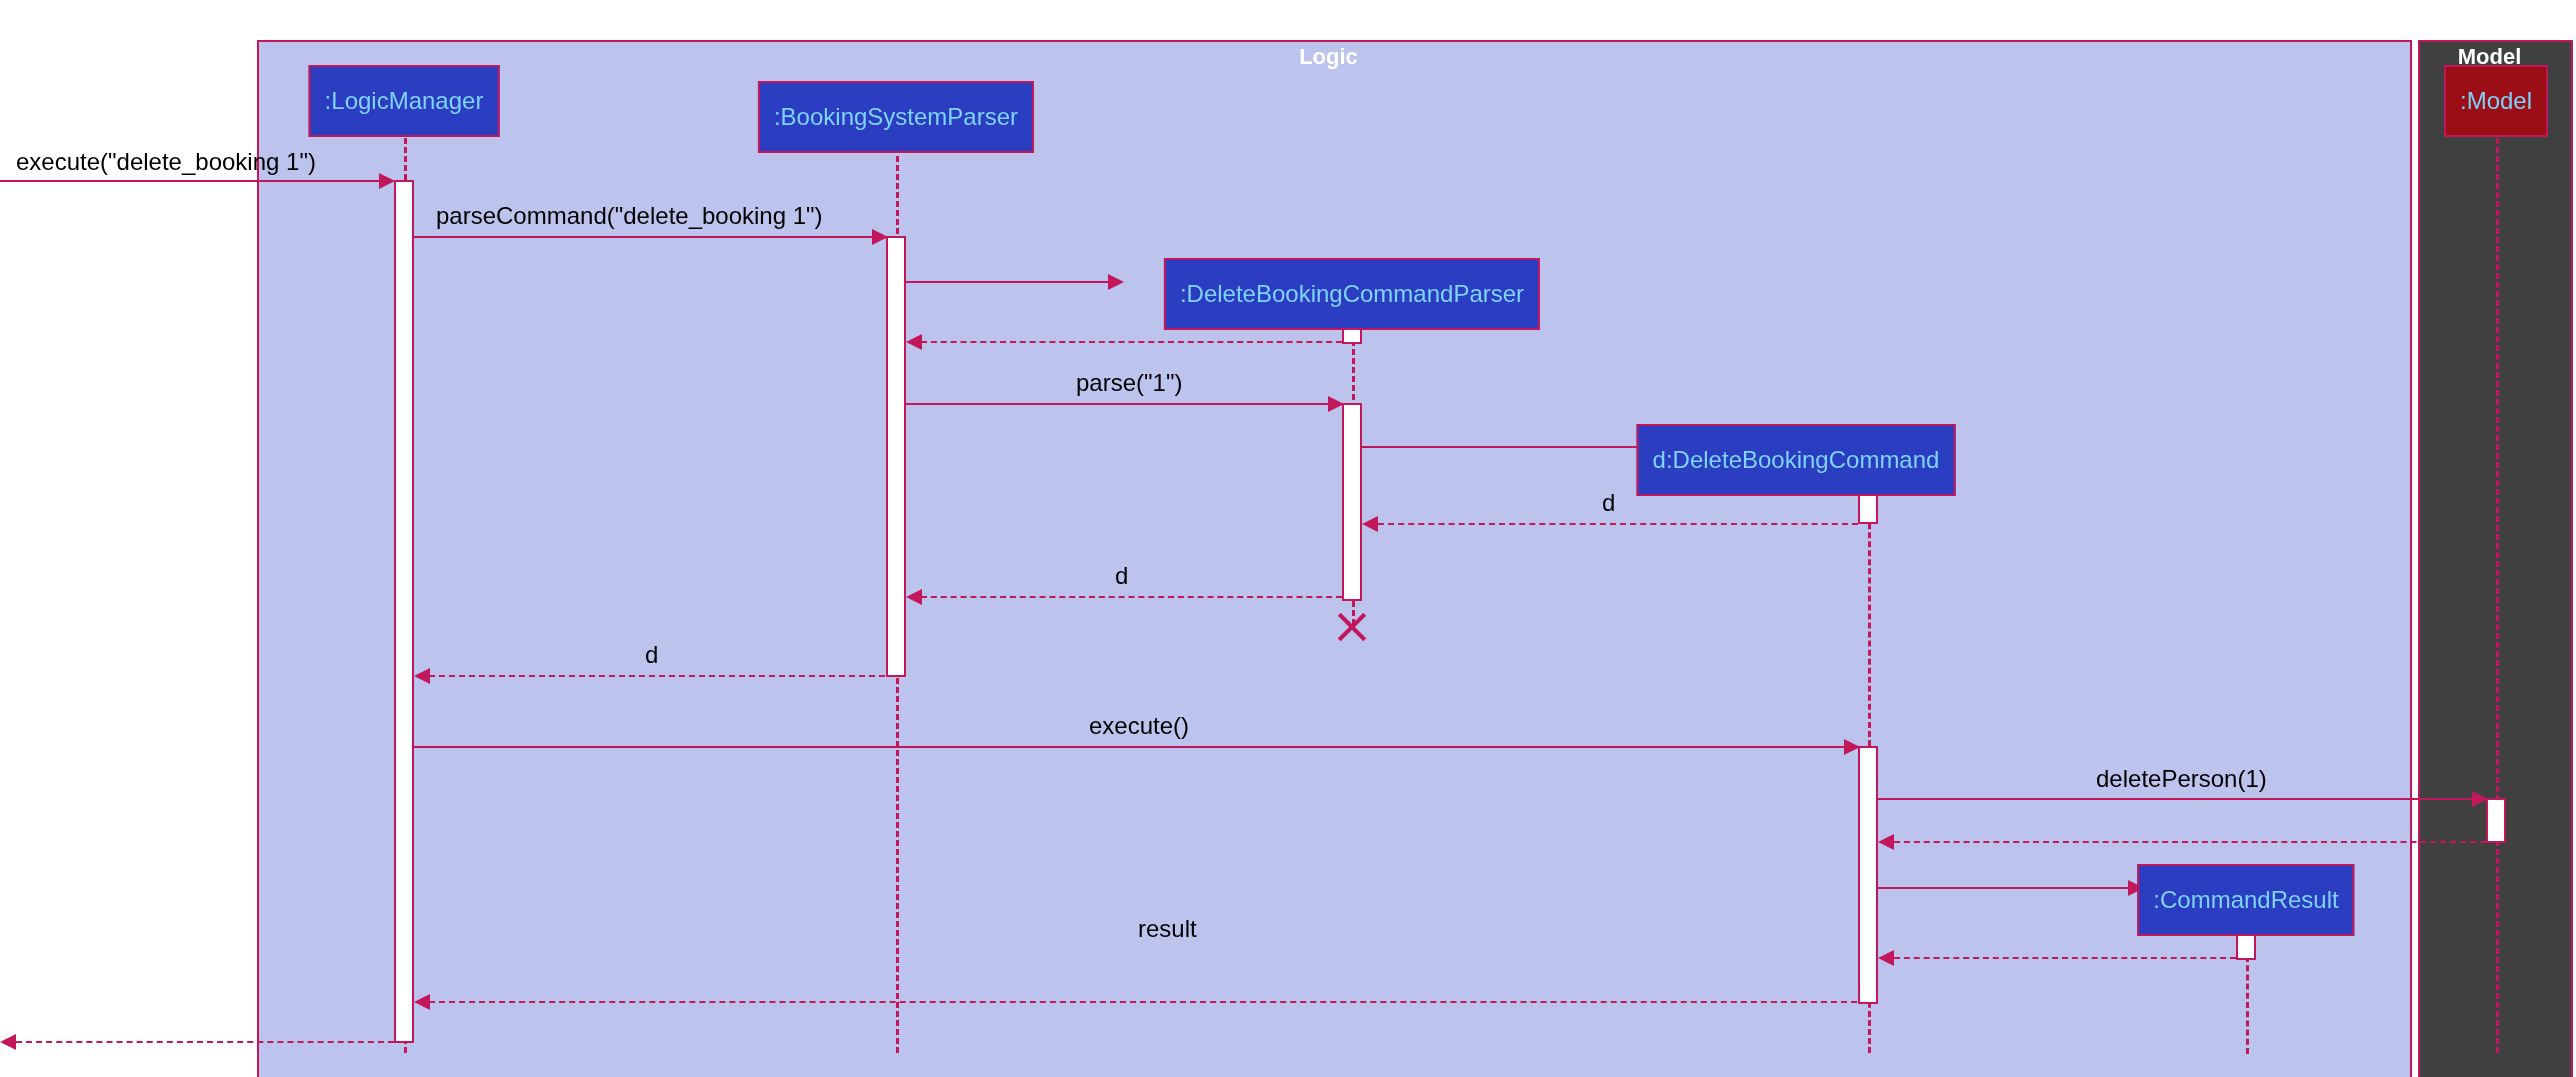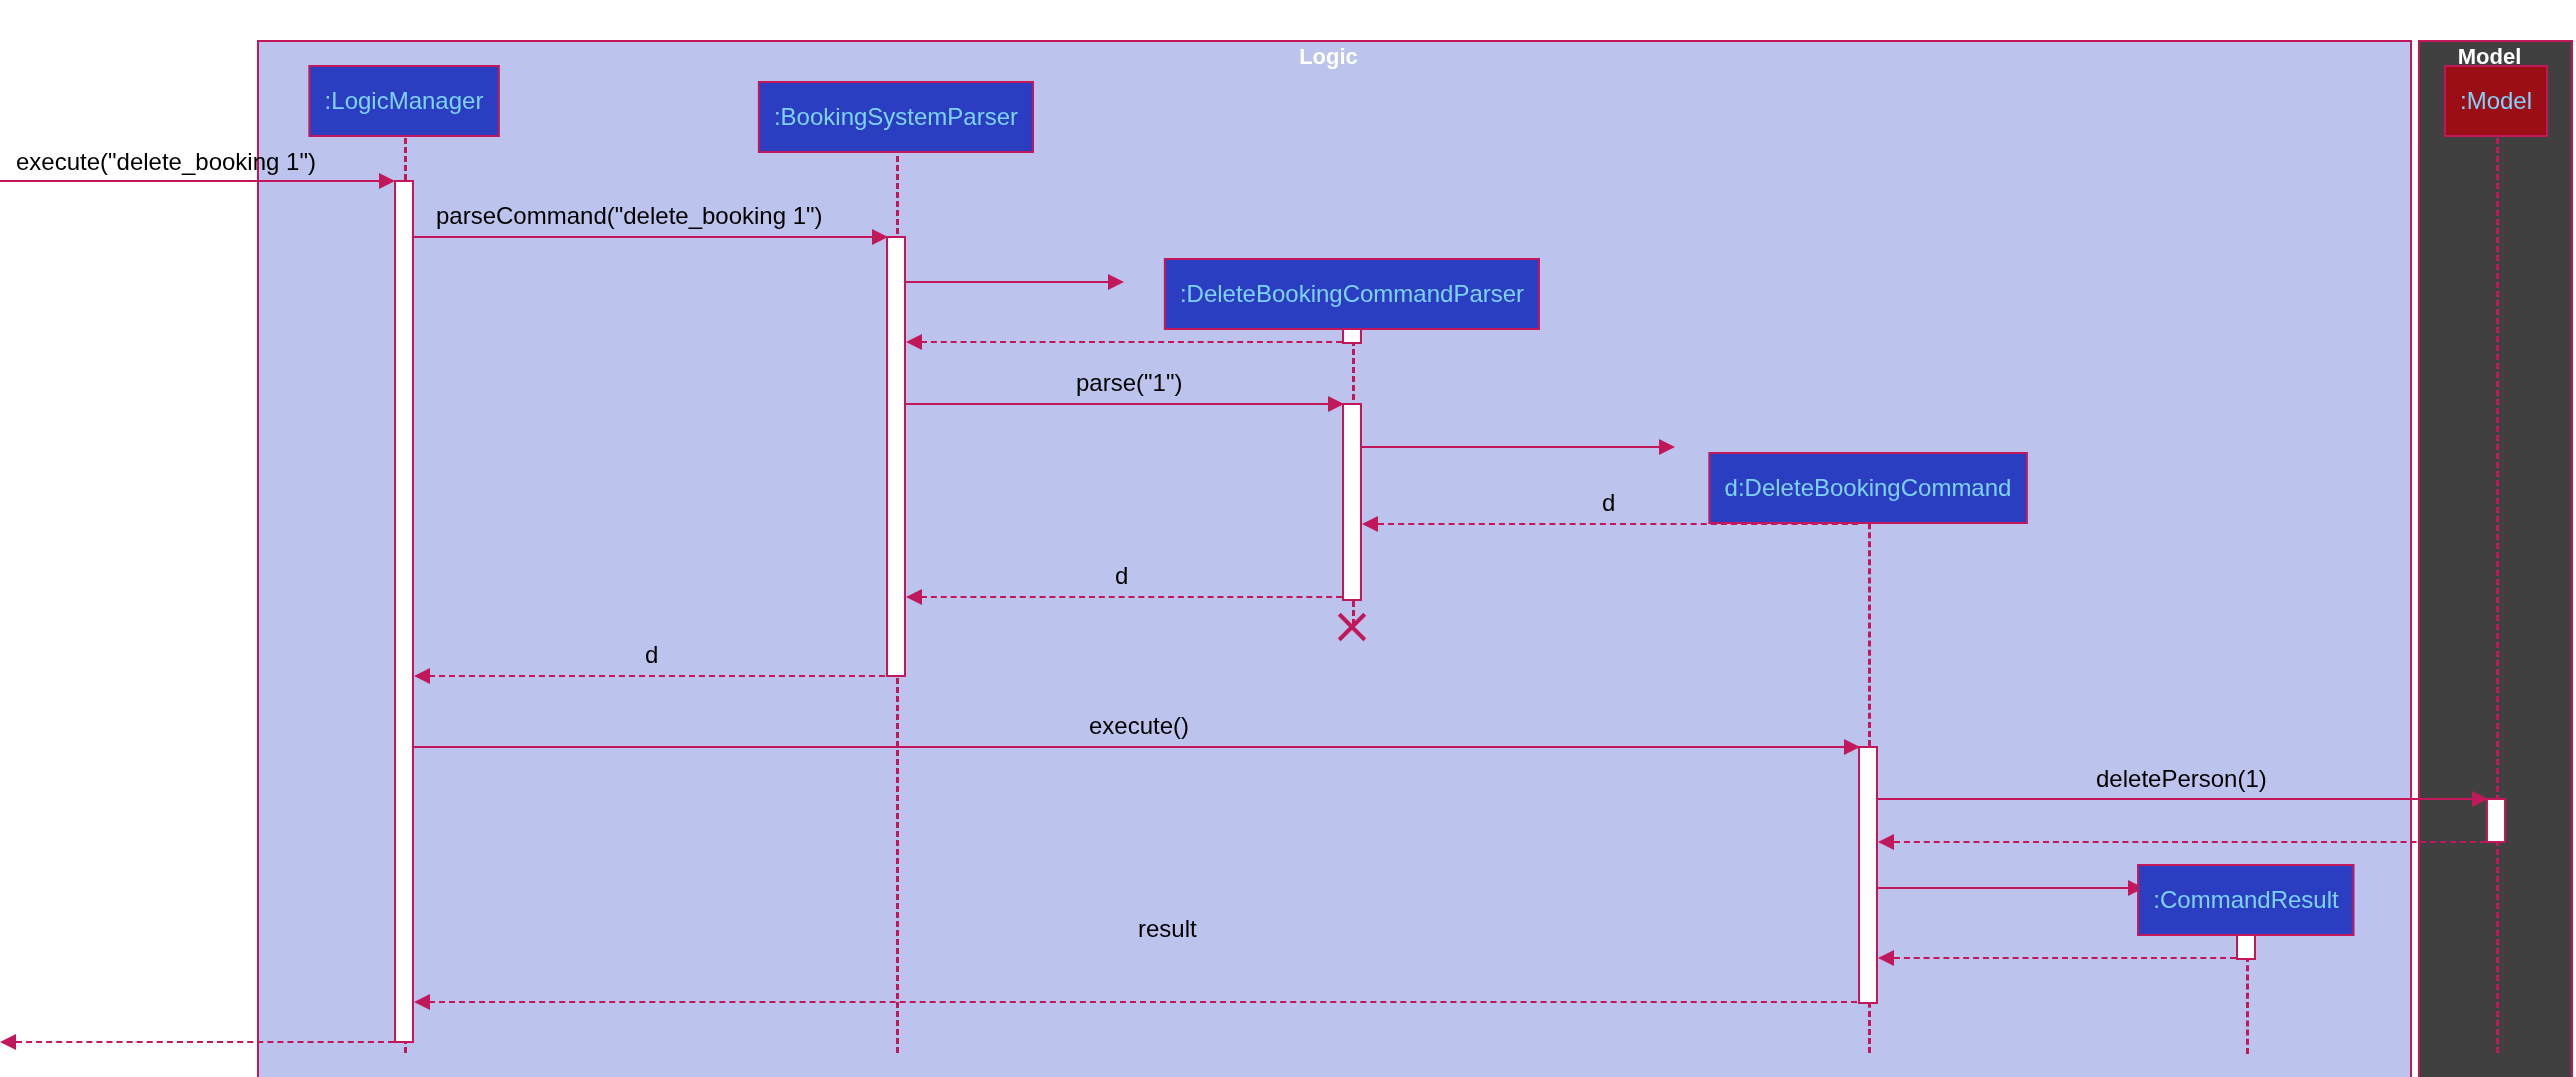--- a/index.html
+++ b/index.html
@@ -128,21 +128,21 @@
   <div class="frame-title" style="left:50%; transform:translateX(-50%);">Logic</div>
 </div>
 
 <div class="frame frame-model" style="left:2418px; top:3px; width:155px; height:1067px;">
   <div class="frame-title" style="left:50%; transform:translateX(-50%);">Model</div>
 </div>
 
 <div class="participant" style="left:404px; top:65px;">:LogicManager</div>
 <div class="participant" style="left:896px; top:81px;">:BookingSystemParser</div>
 <div class="participant" style="left:1352px; top:258px;">:DeleteBookingCommandParser</div>
-<div class="participant" style="left:1868px; top:424px;margin-top:28px;">d:DeleteBookingCommand</div>
+<div class="participant" style="left:1796px; top:424px;">d:DeleteBookingCommand</div>
 <div class="participant" style="left:2246px; top:864px;">:CommandResult</div>
 <div class="participant model-p" style="left:2496px; top:65px;">:Model</div>
 
 <div class="lifeline" style="left:404px; top:111px; height:942px;"></div>
 <div class="lifeline" style="left:896px; top:111px; height:942px;"></div>
 <div class="lifeline" style="left:1352px; top:304px; height:321px;"></div>
 <div class="lifeline" style="left:1868px; top:469px; height:584px;"></div>
 <div class="lifeline" style="left:2246px; top:910px; height:144px;"></div>
 <div class="lifeline" style="left:2496px; top:111px; height:942px;"></div>
 

